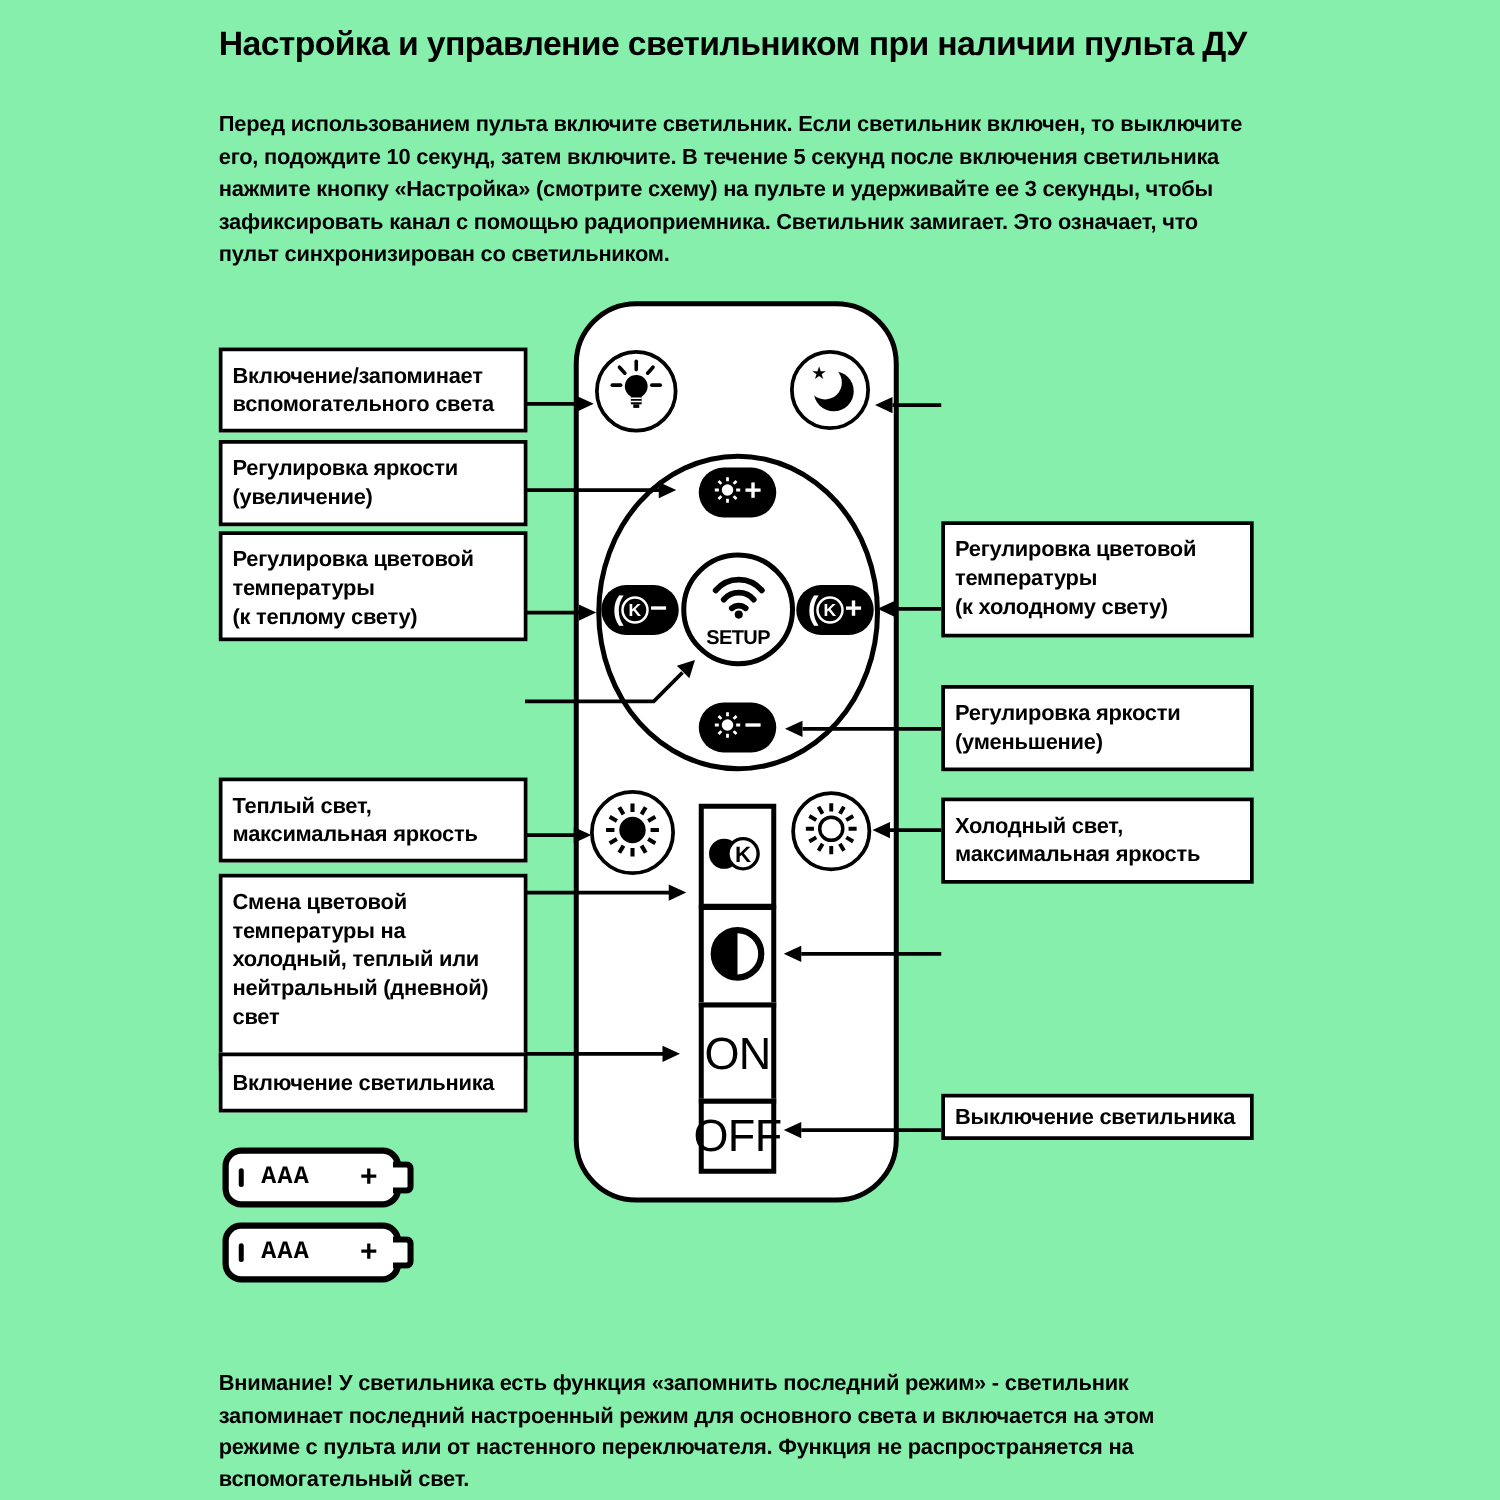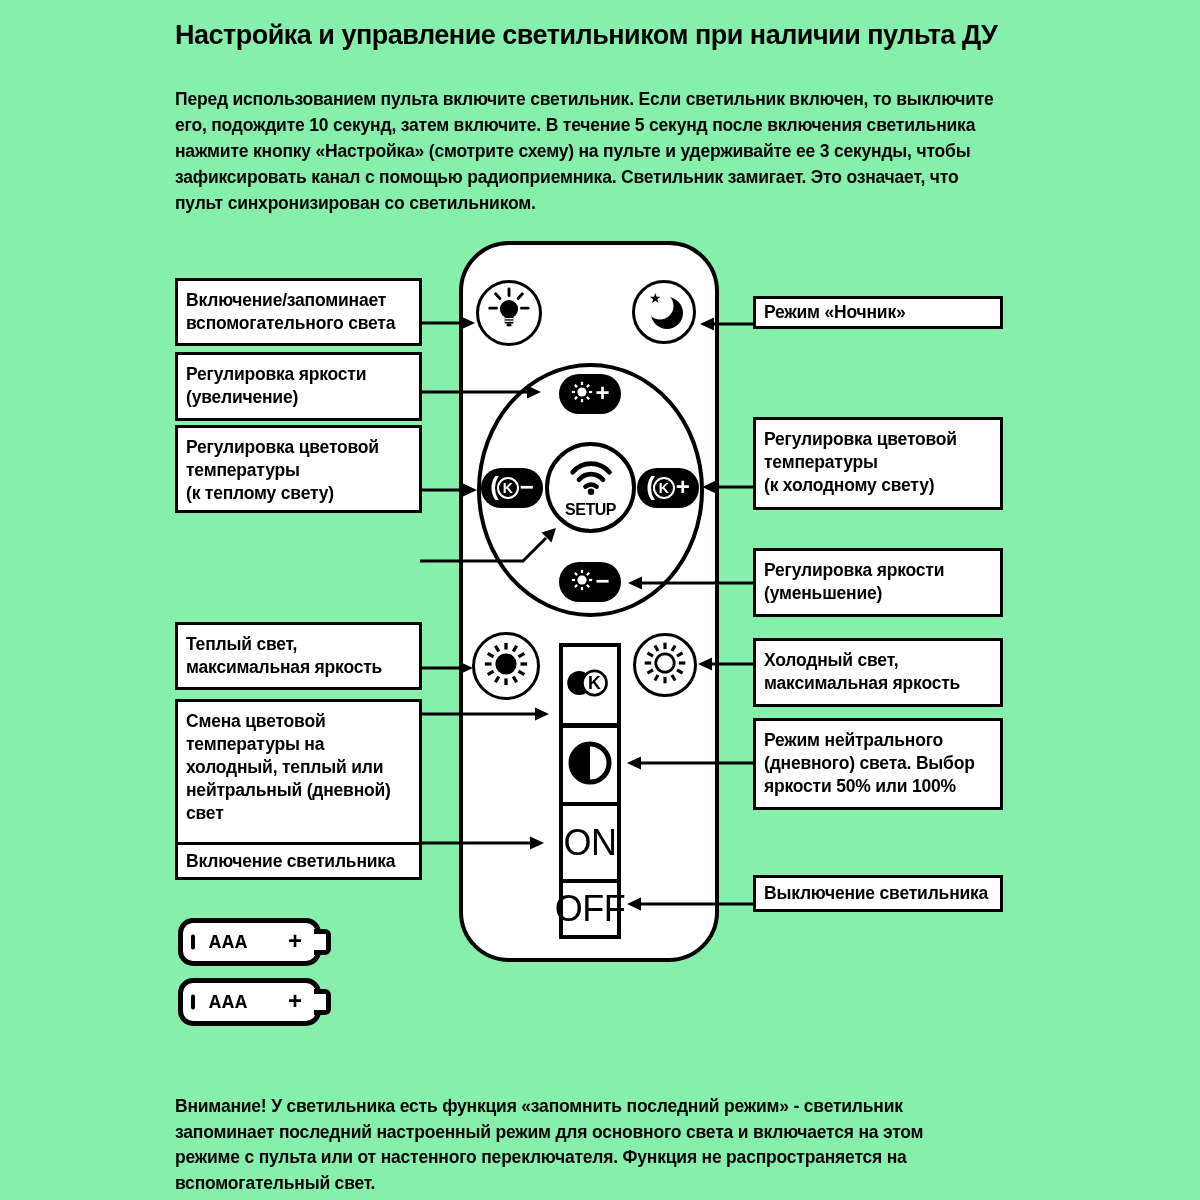--- a/index.html
+++ b/index.html
@@ -76,33 +76,29 @@
   <div class="abs lbox lbox-left" style="top:425px; height:88px;">Регулировка цветовой
 температуры
 (к теплому свету)</div>
   <div class="abs lbox lbox-left" style="top:622px; height:68px;">Теплый свет,
 максимальная яркость</div>
   <div class="abs lbox lbox-left" style="top:699px; height:157px;">Смена цветовой
 температуры на
 холодный, теплый или
 нейтральный (дневной)
 свет</div>
-  <div class="abs lbox lbox-left lbox-sm" style="top:842px; height:38px;text-align:right;">Включение светильника</div>
-
-  <div class="abs lbox lbox-right lbox-sm" style="top:296px; height:33px;">Режим «Ночник»</div>
+  <div class="abs lbox lbox-left lbox-sm" style="top:842px; height:48px;text-align:right;">Включение светильника</div>
+
   <div class="abs lbox lbox-right" style="top:417px; height:93px;">Регулировка цветовой
 температуры
 (к холодному свету)</div>
   <div class="abs lbox lbox-right" style="top:548px; height:69px;">Регулировка яркости
 (уменьшение)</div>
   <div class="abs lbox lbox-right" style="top:638px; height:69px;">Холодный свет,
 максимальная яркость</div>
-  <div class="abs lbox lbox-right" style="top:718px; height:92px;">Режим нейтрального
-(дневного) света. Выбор
-яркости 50% или 100%</div>
   <div class="abs lbox lbox-right lbox-sm" style="top:875px; height:37px;">Выключение светильника</div>
 
   <div class="abs remote-body"></div>
 
   <div class="abs circle-btn" style="left:476px; top:280px; width:66px; height:66px;">
     <span>
       <svg width="46" height="50" viewBox="0 0 48 52">
         <g stroke="#000" stroke-width="3" stroke-linecap="round">
           <line x1="24" y1="3" x2="24" y2="10"></line>
           <line x1="10" y1="8" x2="14.5" y2="13"></line>

